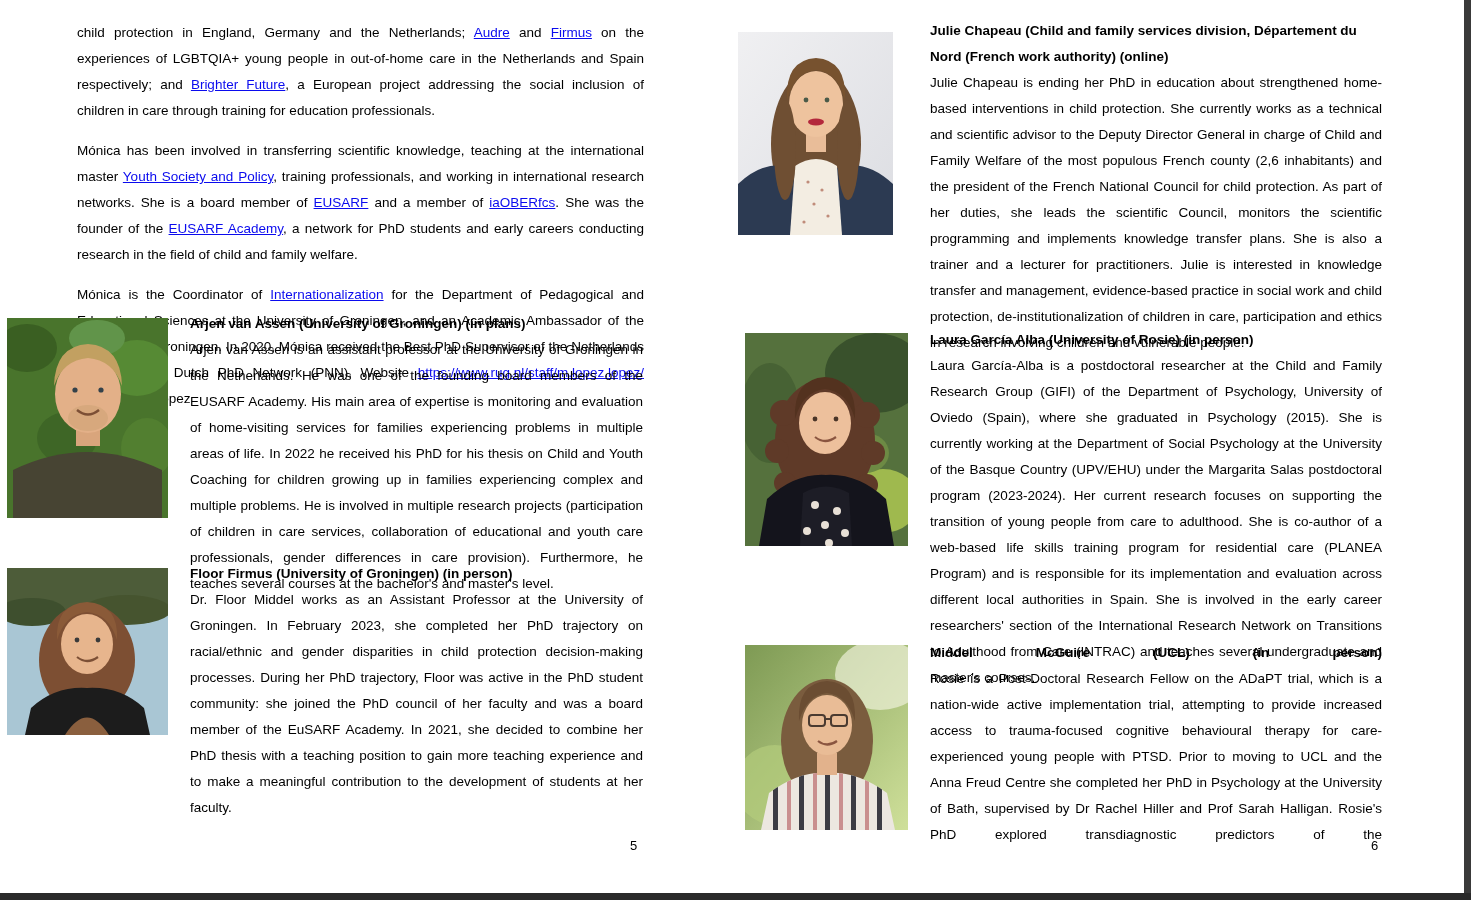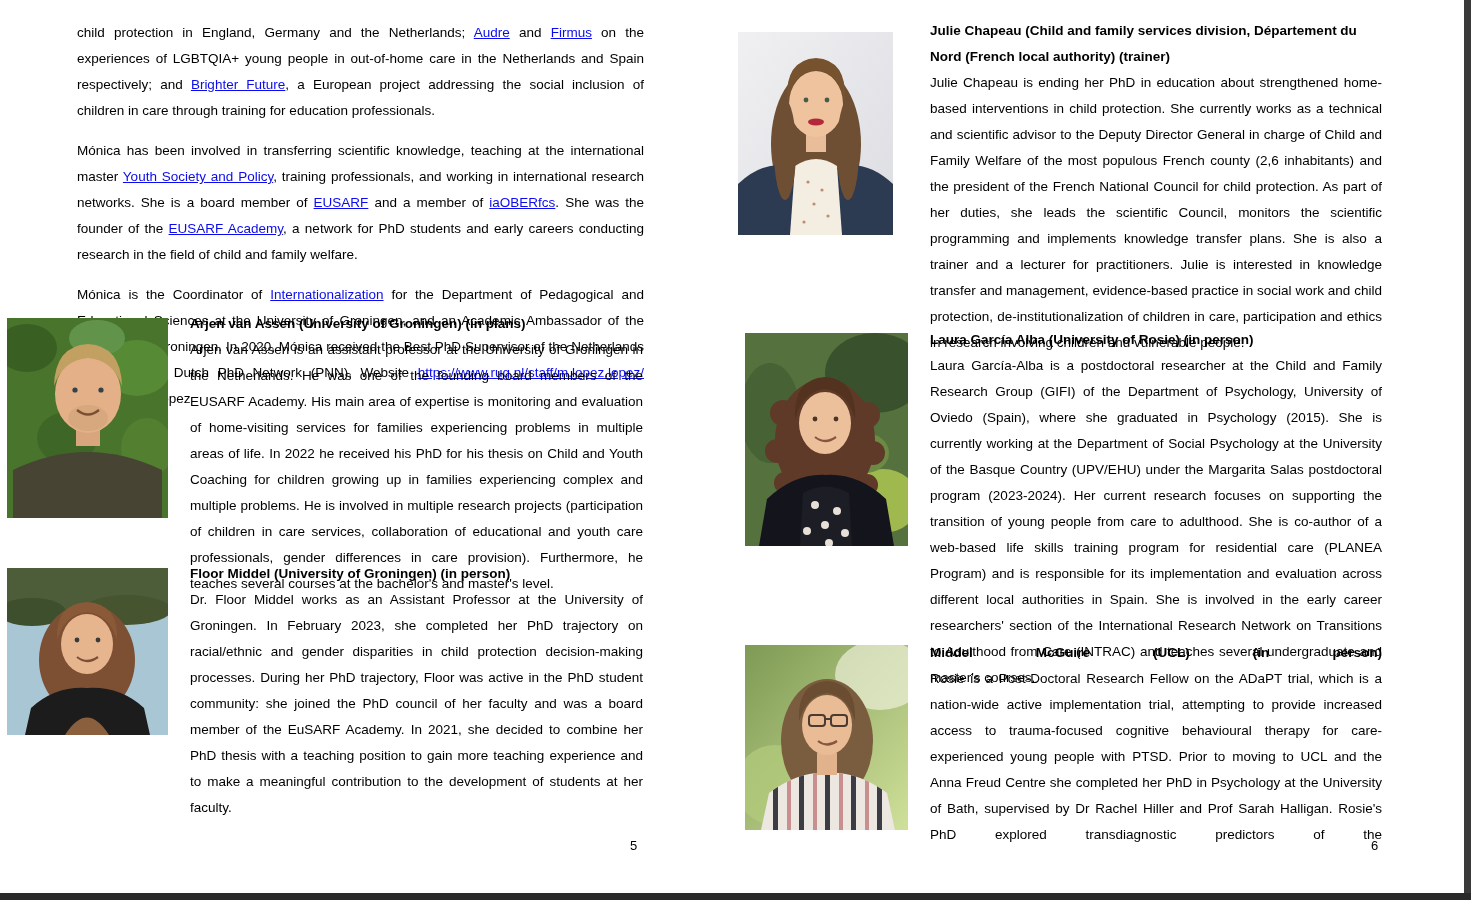--- a/index.html
+++ b/index.html
@@ -62,21 +62,21 @@
       <path d="M18,167 L24,140 Q48,118 80,120 Q113,118 137,140 L143,167 Z" fill="#1c1c1c"></path>
       <path d="M58,167 Q80,132 102,167 Z" fill="#8a5f3e"></path>
       <ellipse cx="80" cy="76" rx="26" ry="30" fill="#e7b58d"></ellipse>
       <path d="M50,72 Q48,36 80,34 Q112,36 110,72 Q102,46 80,44 Q58,46 50,72 Z" fill="#8a5a38"></path>
       <circle cx="70" cy="72" r="2.4" fill="#3a3a3a"></circle>
       <circle cx="91" cy="72" r="2.4" fill="#3a3a3a"></circle>
       <path d="M70,89 Q80,97 91,89" stroke="#7c4f35" stroke-width="2.2" fill="none"></path>
     </svg>
   </div>
   <div class="txt" style="left:190px;top:561px;width:453px;">
-    <span class="bio-heading">Floor Middel (University of Groningen) (in person)</span>
+    <span class="bio-heading">Floor Firmus (University of Groningen) (in person)</span>
     <span>Dr. Floor Middel works as an Assistant Professor at the University of Groningen. In February 2023, she completed her PhD trajectory on racial/ethnic and gender disparities in child protection decision-making processes. During her PhD trajectory, Floor was active in the PhD student community: she joined the PhD council of her faculty and was a board member of the EuSARF Academy. In 2021, she decided to combine her PhD thesis with a teaching position to gain more teaching experience and to make a meaningful contribution to the development of students at her faculty.</span>
   </div>
 
   <div class="page-number" style="left:630px;top:838px;">5</div>
 
   <div class="photo" style="left:738px;top:32px;width:155px;height:203px;">
     <svg viewBox="0 0 155 203" preserveAspectRatio="none">
       <defs>
         <linearGradient id="jbg" x1="0" y1="0" x2="1" y2="1">
           <stop offset="0" stop-color="#f0f0f2"></stop>
@@ -97,21 +97,21 @@
       <ellipse cx="78" cy="72" rx="27" ry="33" fill="#eec39e"></ellipse>
       <ellipse cx="47" cy="118" rx="11" ry="50" fill="#6f4f33"></ellipse>
       <ellipse cx="110" cy="118" rx="11" ry="50" fill="#6f4f33"></ellipse>
       <path d="M49,68 Q47,28 78,26 Q109,28 107,68 Q99,40 78,38 Q57,40 49,68 Z" fill="#77522f"></path>
       <circle cx="68" cy="68" r="2.4" fill="#4a5a48"></circle>
       <circle cx="89" cy="68" r="2.4" fill="#4a5a48"></circle>
       <ellipse cx="78" cy="90" rx="8" ry="3.4" fill="#b3273b"></ellipse>
     </svg>
   </div>
   <div class="txt" style="left:930px;top:18px;width:452px;">
-    <span class="bio-heading">Julie Chapeau (Child and family services division, Département du Nord (French local authority) (trainer)</span>
+    <span class="bio-heading">Julie Chapeau (Child and family services division, Département du Nord (French work authority) (online)</span>
     <span>Julie Chapeau is ending her PhD in education about strengthened home-based interventions in child protection. She currently works as a technical and scientific advisor to the Deputy Director General in charge of Child and Family Welfare of the most populous French county (2,6 inhabitants) and the president of the French National Council for child protection. As part of her duties, she leads the scientific Council, monitors the scientific programming and implements knowledge transfer plans. She is also a trainer and a lecturer for practitioners. Julie is interested in knowledge transfer and management, evidence-based practice in social work and child protection, de-institutionalization of children in care, participation and ethics in research involving children and vulnerable people.</span>
   </div>
 
   <div class="photo" style="left:745px;top:333px;width:163px;height:213px;">
     <svg viewBox="0 0 163 213" preserveAspectRatio="none">
       <rect width="163" height="213" fill="#55713d"></rect>
       <ellipse cx="130" cy="40" rx="50" ry="40" fill="#39512c"></ellipse>
       <ellipse cx="25" cy="80" rx="30" ry="50" fill="#476234"></ellipse>
       <ellipse cx="138" cy="168" rx="36" ry="32" fill="#9fb94e"></ellipse>
       <ellipse cx="120" cy="120" rx="24" ry="20" fill="#6d8a44"></ellipse>

